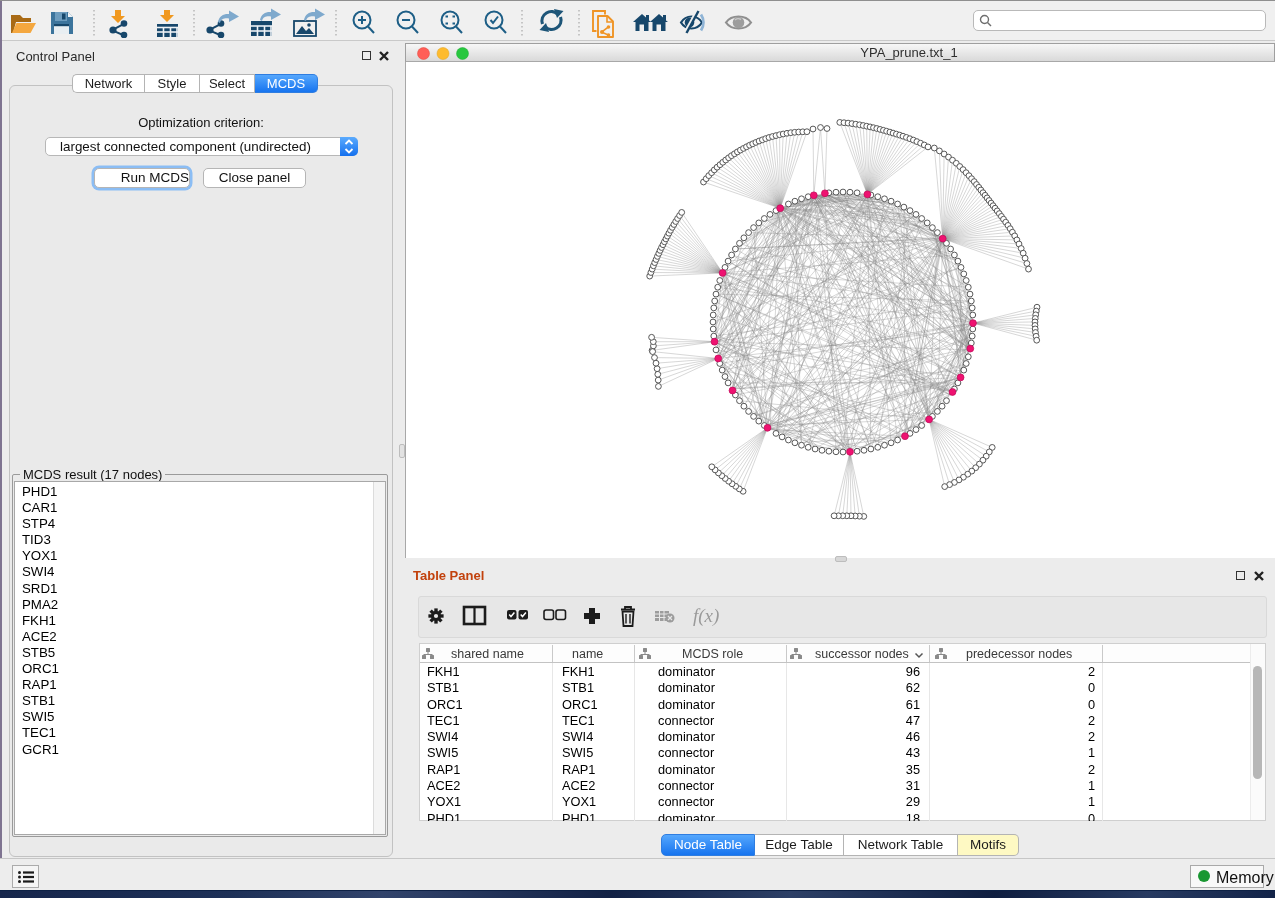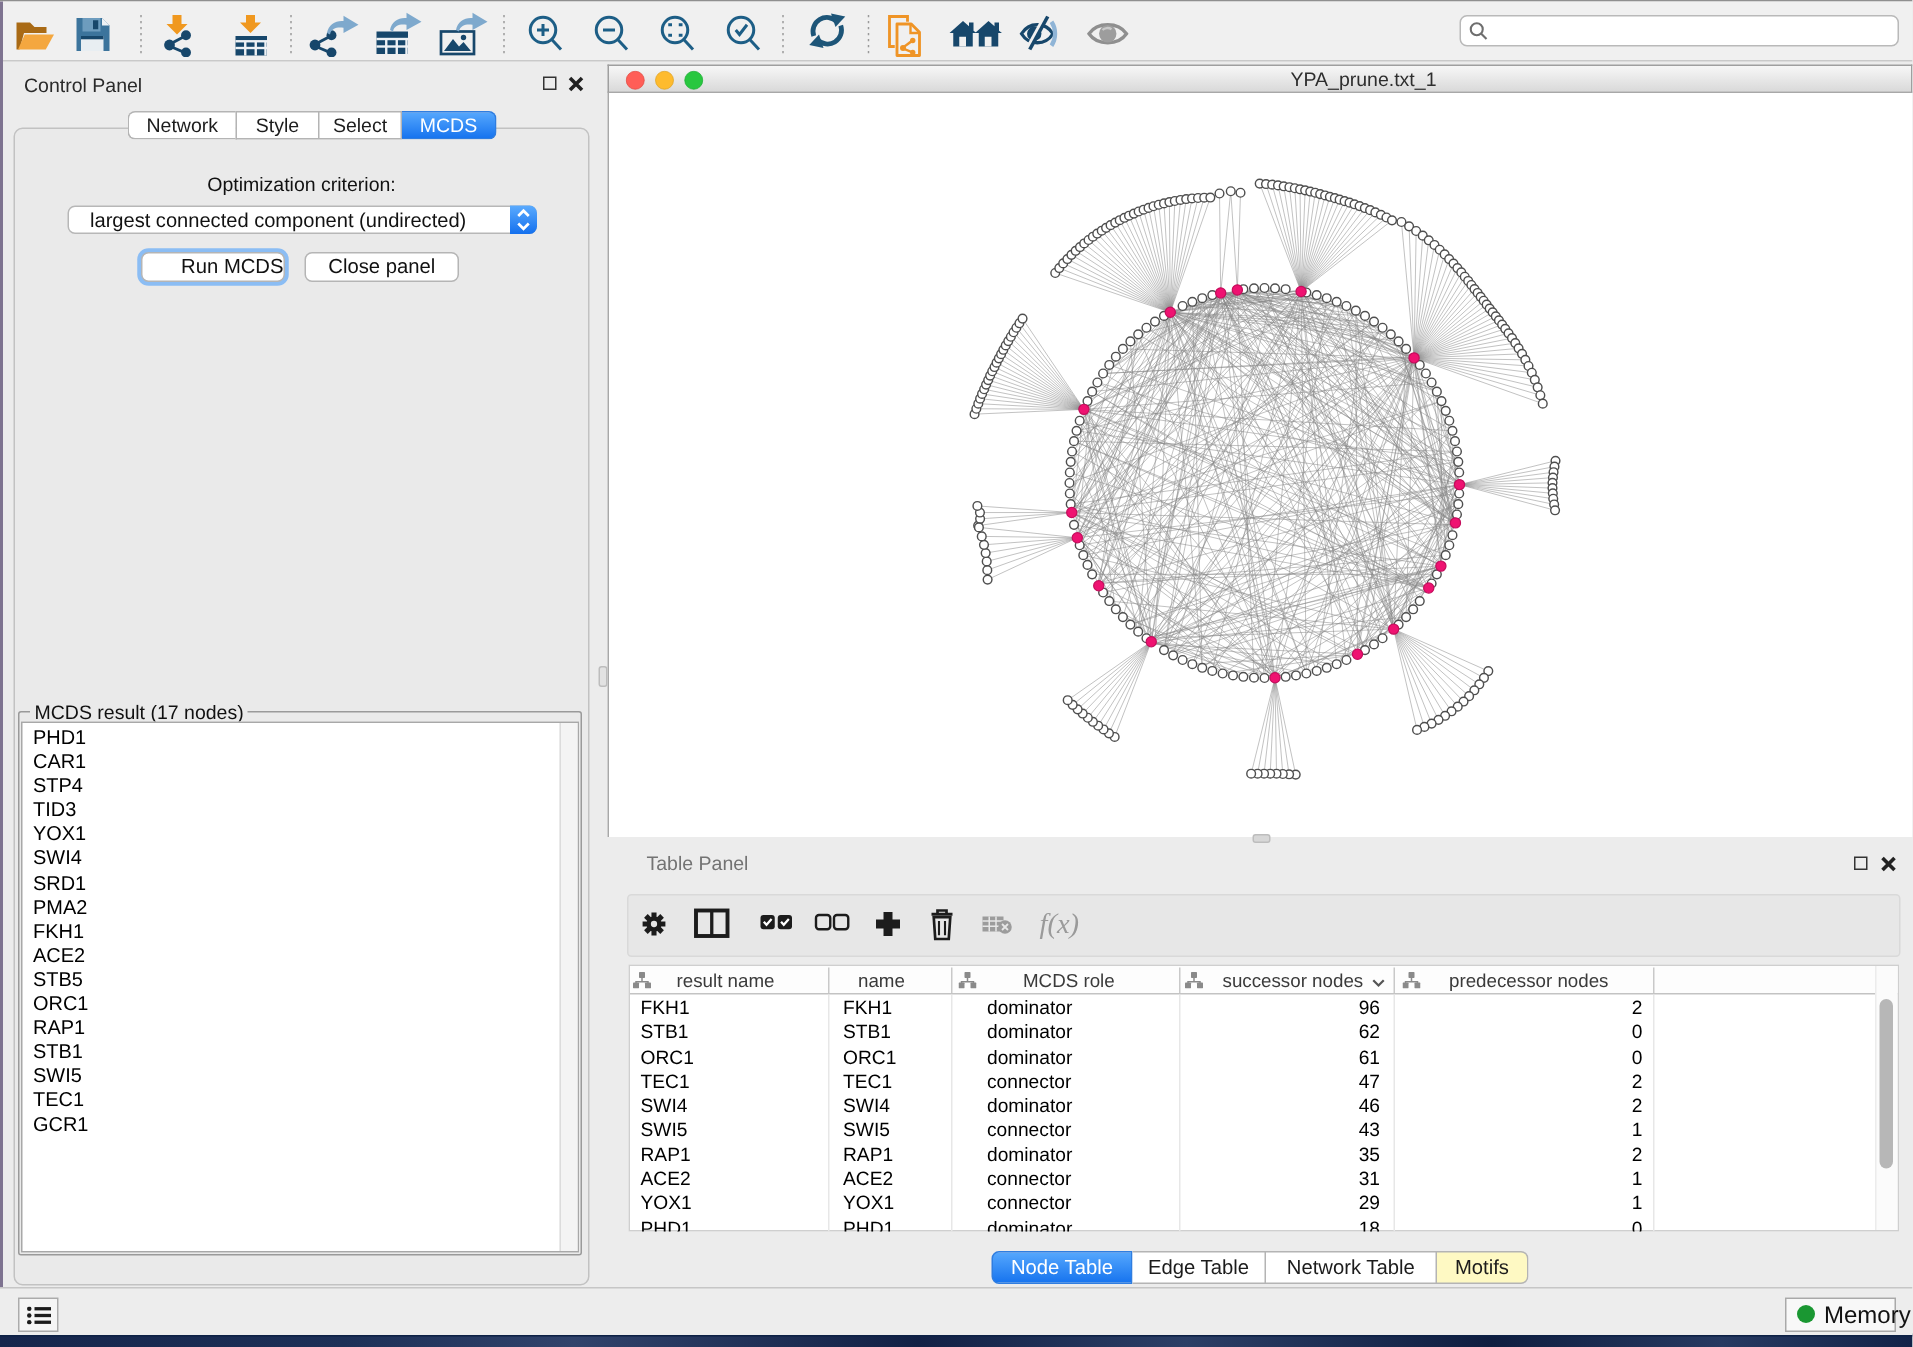--- a/index.html
+++ b/index.html
@@ -168,21 +168,21 @@
 
 <div class="abs" id="ctrl" style="left:2px;top:42px;width:398px;height:816px;background:#ececec;">
   <div class="abs" style="left:14px;top:7px;font-size:13px;color:#2a2a2a;">Control Panel</div>
   <div class="abs" style="left:360px;top:9px;width:9px;height:9px;border:1.6px solid #333;"></div>
   <svg class="abs" style="left:376px;top:8px" width="12" height="12" viewBox="0 0 12 12" stroke="#222" stroke-width="2.4">
       <path d="M2 2 L10 10 M10 2 L2 10"></path>
     </svg>
 
   <div class="abs" style="left:7px;top:43px;width:384px;height:772px;border:1px solid #c2c2c2;border-radius:6px;background:#eaeaea;"></div>
 
-  <div class="abs" style="left:83px;top:32px;height:19px;display:flex;font-size:13px;">
+  <div class="abs" style="left:70px;top:32px;height:19px;display:flex;font-size:13px;">
     <div style="width:72px;background:#fff;border:1px solid #b4b4b4;border-right:none;border-radius:5px 0 0 5px;text-align:center;line-height:17px;color:#1c1c1c;">Network</div>
     <div style="width:55px;background:#fff;border:1px solid #b4b4b4;border-right:none;text-align:center;line-height:17px;color:#1c1c1c;">Style</div>
     <div style="width:56px;background:#fff;border:1px solid #b4b4b4;text-align:center;line-height:17px;color:#1c1c1c;">Select</div>
     <div style="width:63px;background:linear-gradient(#55a7fd,#1774ef);border:1px solid #2f7de0;border-left:none;border-radius:0 5px 5px 0;text-align:center;line-height:17px;color:#fff;">MCDS</div>
   </div>
   <div class="abs" style="left:0;top:73px;width:398px;text-align:center;font-size:13px;color:#111;">Optimization criterion:</div>
 
   <div class="abs" style="left:43px;top:95px;width:313px;height:19px;background:#fff;border:1px solid #b7b7b7;border-radius:5px;font-size:13.4px;color:#111;line-height:17px;padding-left:14px;">largest connected component (undirected)</div>
   <div class="abs" style="left:338px;top:95px;width:18px;height:19px;background:linear-gradient(#5babfe,#1470ee);border-radius:0 5px 5px 0;"></div>
   <svg class="abs" style="left:341px;top:97px" width="12" height="15" viewBox="0 0 12 15" fill="none" stroke="#fff" stroke-width="1.8">
@@ -506,21 +506,21 @@
           <circle cx="713.5" cy="341.7" r="3.4"></circle>
           <circle cx="721.6" cy="272.9" r="3.4"></circle>
         </g>
       </svg>
   </div>
 </div>
 
 <div class="abs" style="left:835px;top:556px;width:12px;height:6px;background:#d7d7d7;border:1px solid #bdbdbd;border-radius:2px;"></div>
 
 <div class="abs" id="tbl" style="left:405px;top:563px;width:870px;height:295px;background:#ececec;">
-  <div class="abs" style="left:26px;top:5px;font-size:13px;color:#737373;">Table Panel</div>
+  <div class="abs" style="left:8px;top:5px;font-size:13px;color:#c2410c;font-weight:bold;">Table Panel</div>
   <div class="abs" style="left:831px;top:8px;width:9px;height:9px;border:1.6px solid #333;"></div>
   <svg class="abs" style="left:848px;top:7px" width="12" height="12" viewBox="0 0 12 12" stroke="#222" stroke-width="2.4">
       <path d="M2 2 L10 10 M10 2 L2 10"></path>
     </svg>
 
   <div class="abs" style="left:13px;top:33px;width:849px;height:42px;background:#e7e7e7;border:1px solid #d9d9d9;border-radius:3px;"></div>
   <svg class="abs" style="left:22px;top:42px" width="320" height="24" viewBox="0 0 320 24">
     <g fill="#1c1c1c">
 
       <g transform="translate(9,11)">
@@ -583,21 +583,21 @@
   <div class="abs" style="left:14px;top:80px;width:847px;height:178px;background:#fff;border:1px solid #cfcfcf;"></div>
 
   <div class="abs" style="left:15px;top:81px;width:845px;height:19px;background:#fdfdfd;border-bottom:1px solid #c3c3c3;"></div>
 
   <div class="abs" style="left:147px;top:82px;width:1px;height:17px;background:#c9c9c9;"></div>
   <div class="abs" style="left:229px;top:82px;width:1px;height:17px;background:#c9c9c9;"></div>
   <div class="abs" style="left:381px;top:82px;width:1px;height:17px;background:#c9c9c9;"></div>
   <div class="abs" style="left:524px;top:82px;width:1px;height:17px;background:#c9c9c9;"></div>
   <div class="abs" style="left:697px;top:82px;width:1px;height:17px;background:#c9c9c9;"></div>
 
-  <div class="abs hdrtxt" style="left:46px;top:84px;">result name</div>
+  <div class="abs hdrtxt" style="left:46px;top:84px;">shared name</div>
   <div class="abs hdrtxt" style="left:167px;top:84px;">name</div>
   <div class="abs hdrtxt" style="left:277px;top:84px;">MCDS role</div>
   <div class="abs hdrtxt" style="left:410px;top:84px;">successor nodes</div>
   <div class="abs hdrtxt" style="left:561px;top:84px;">predecessor nodes</div>
   <svg class="abs" style="left:509px;top:89px" width="10" height="7" viewBox="0 0 10 7" fill="none" stroke="#555" stroke-width="1.5">
       <path d="M1.5 1.5 L5 5 L8.5 1.5"></path>
     </svg>
 </div>
 <style>
 .hdrtxt { font-size:12.5px; color:#3a3a3a; }

